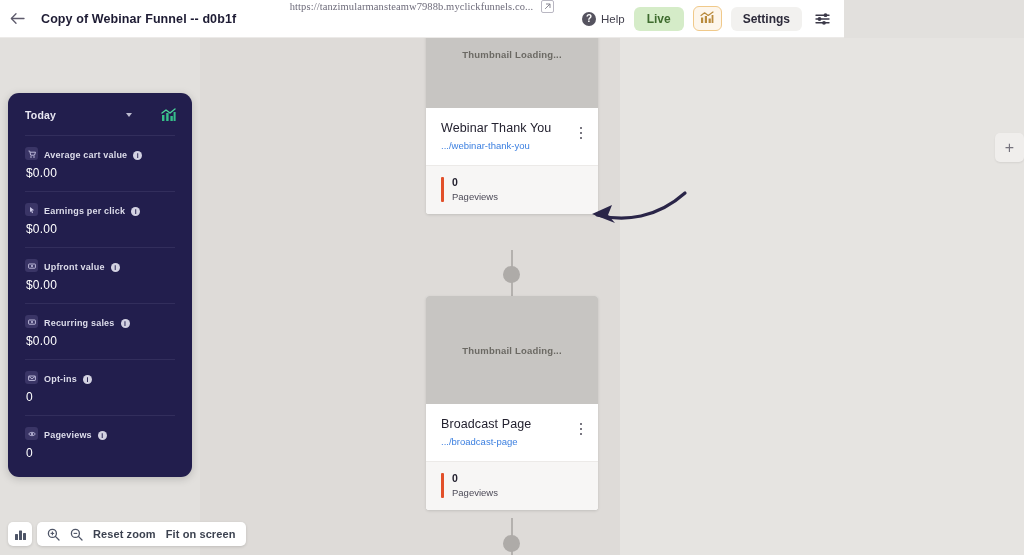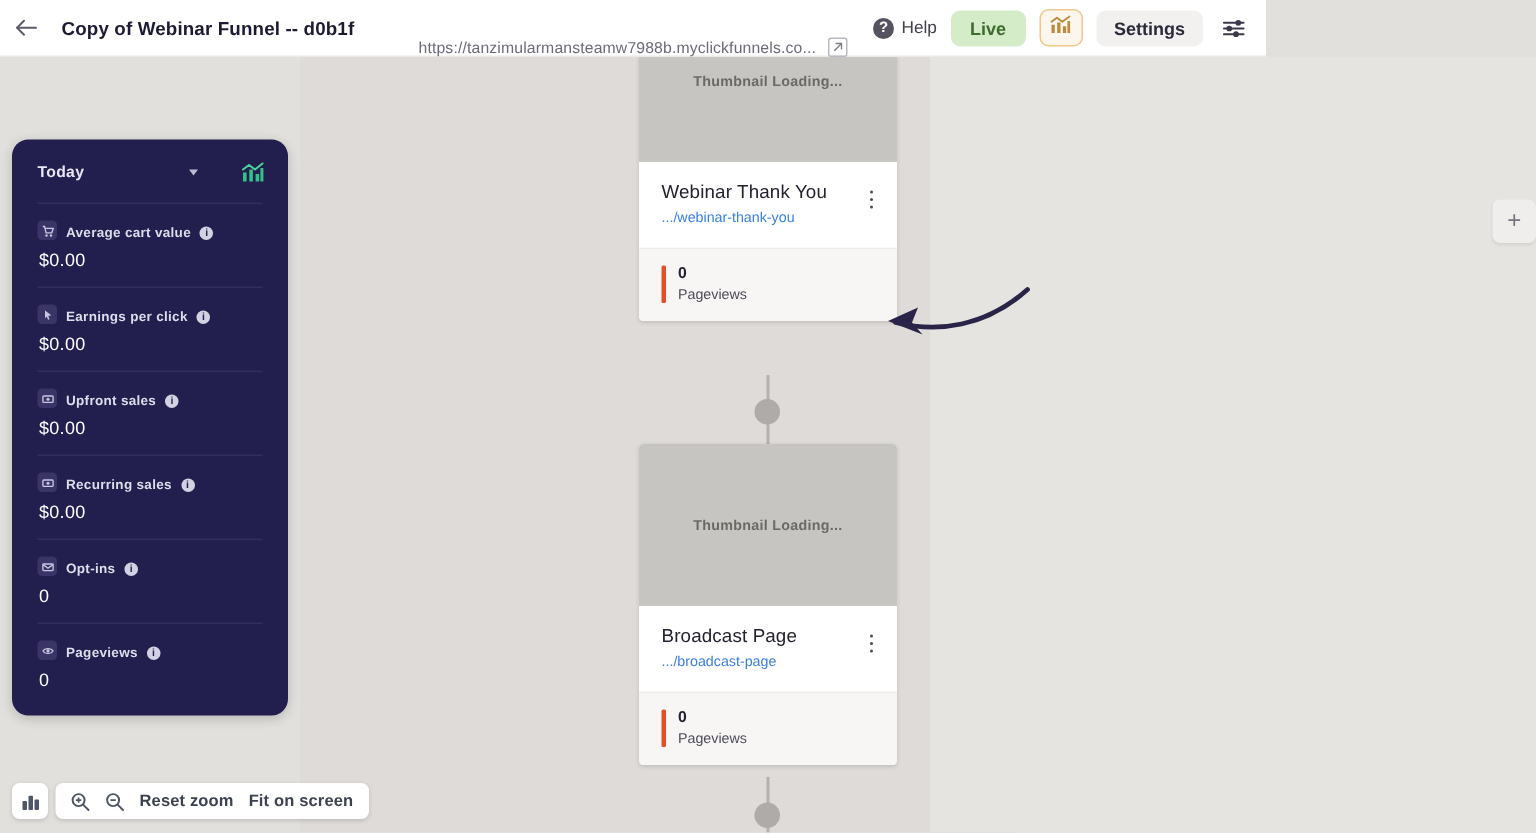--- a/index.html
+++ b/index.html
@@ -19,21 +19,21 @@
   .back-btn {
     width: 34px; height: 38px; display: flex; align-items: center; justify-content: center;
     color: #5d5a6b; cursor: pointer;
   }
   .back-btn svg { display:block; }
   .title-block { margin-left: 7px; display: flex; flex-direction: column; justify-content: center; }
   .title-main { font-size: 12.5px; font-weight: 700; color: #1d1b33; letter-spacing: .1px; line-height: 14px; }
   .title-sub { font-size: 9.5px; color: #8f8d9c; line-height: 12px; margin-top: 1px; }
   .url-area {
     position: absolute; left: 0; right: 0; top: 0; height: 38px;
-    display: flex; align-items: flex-end; justify-content: center; pointer-events: none;
+    display: flex; align-items: flex-start; justify-content: center; pointer-events: none; font-family: Liberation Serif, serif;
   }
   .url-inner { display: flex; align-items: center; gap: 8px; pointer-events: auto; }
   .url-text { font-size: 10.5px; color: #6d6b7a; letter-spacing: .1px; }
   .url-copy {
     width: 13px; height: 13px; border: 1px solid #b9b7c2; border-radius: 2px;
     display: flex; align-items: center; justify-content: center; cursor: pointer;
   }
   .url-copy svg { display: block; }
   .top-actions {
     margin-left: auto; display: flex; align-items: center; gap: 9px;
@@ -288,21 +288,21 @@
 
       <div class="divider"></div>
       <div class="stat-row">
         <div class="stat-top">
           <span class="stat-ico">
             <svg width="8" height="8" viewBox="0 0 8 8">
                 <rect x="0.6" y="2" width="6.8" height="4.2" rx="0.6" fill="none" stroke="#c9c6e4" stroke-width="0.9"></rect>
                 <circle cx="4" cy="4.1" r="1" fill="#c9c6e4"></circle>
               </svg>
           </span>
-          <span class="stat-name">Upfront sales</span>
+          <span class="stat-name">Upfront value</span>
           <span class="info-dot">i</span>
         </div>
         <div class="stat-val">$0.00</div>
       </div>
 
       <div class="divider"></div>
       <div class="stat-row">
         <div class="stat-top">
           <span class="stat-ico">
             <svg width="8" height="8" viewBox="0 0 8 8">

